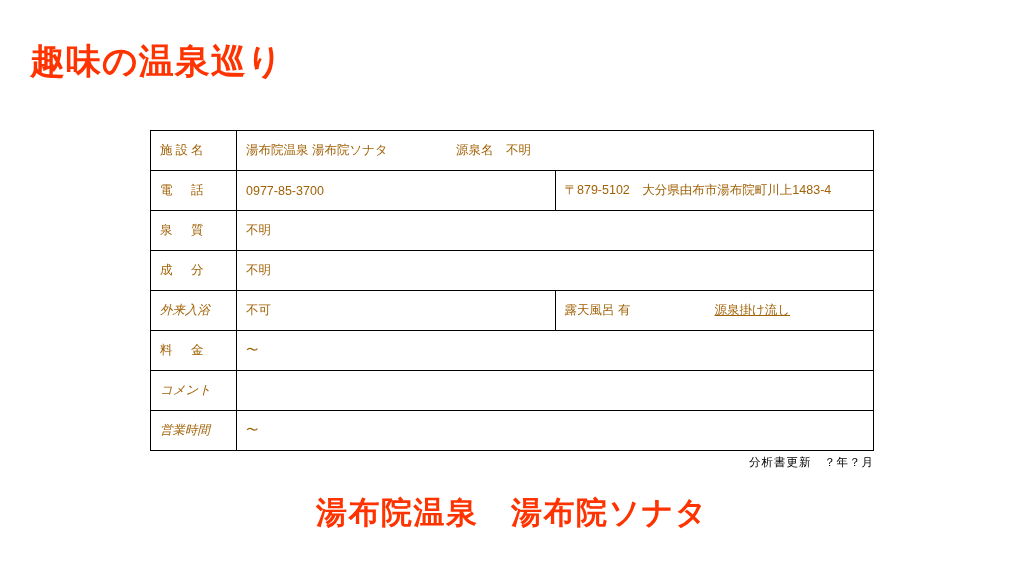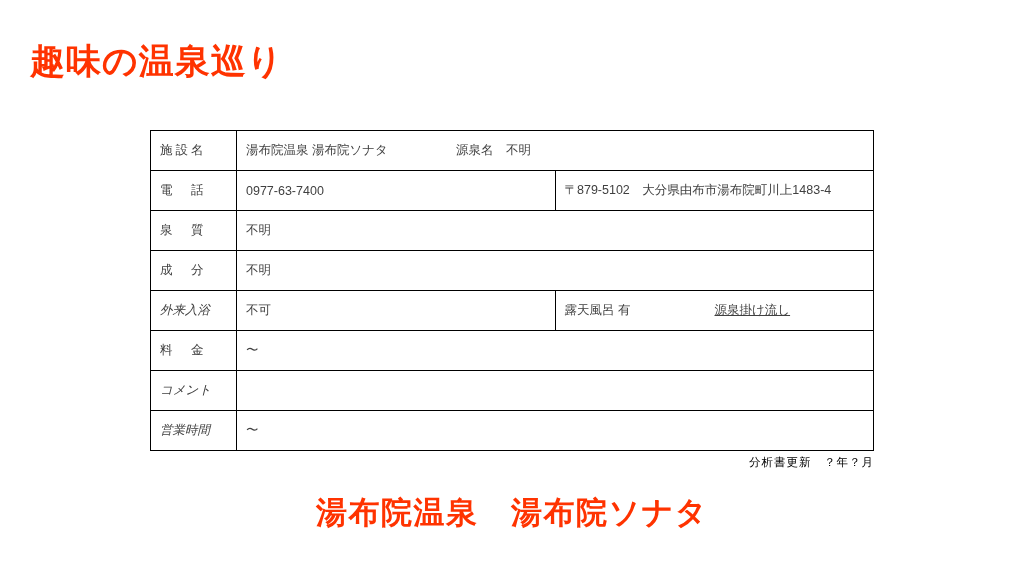--- a/index.html
+++ b/index.html
@@ -37,21 +37,21 @@
     top: 130px;
     width: 724px;
     border-collapse: collapse;
     table-layout: fixed;
   }
   .info-table td {
     border: 1px solid #000000;
     height: 39px;
     padding: 0 0 0 9px;
     font-size: 12.5px;
-    color: #404040;
+    color: #a16207;
     vertical-align: middle;
     font-family: "Liberation Sans", sans-serif;
     white-space: nowrap;
     overflow: hidden;
   }
   td.label {
     width: 76px;
     letter-spacing: 3px;
   }
   td.label.tight {
@@ -119,21 +119,21 @@
         <td class="label">施設名</td>
         <td class="value" colspan="2">
           <span class="val-pair">
             <span class="first">湯布院温泉 湯布院ソナタ</span>
             <span class="second">源泉名　不明</span>
           </span>
         </td>
       </tr>
       <tr>
         <td class="label">電　話</td>
-        <td class="value sub-mid">0977-63-7400</td>
+        <td class="value sub-mid">0977-85-3700</td>
         <td class="value">〒879-5102　大分県由布市湯布院町川上1483-4</td>
       </tr>
       <tr>
         <td class="label">泉　質</td>
         <td class="value" colspan="2">不明</td>
       </tr>
       <tr>
         <td class="label">成　分</td>
         <td class="value" colspan="2">不明</td>
       </tr>

